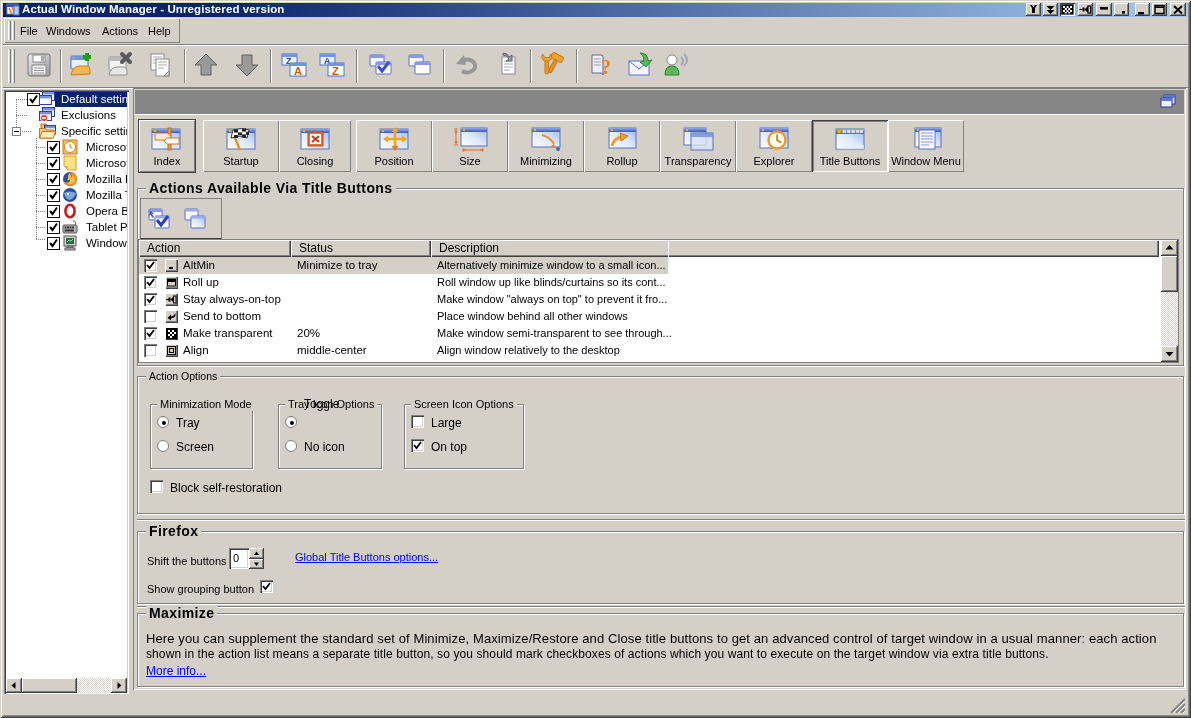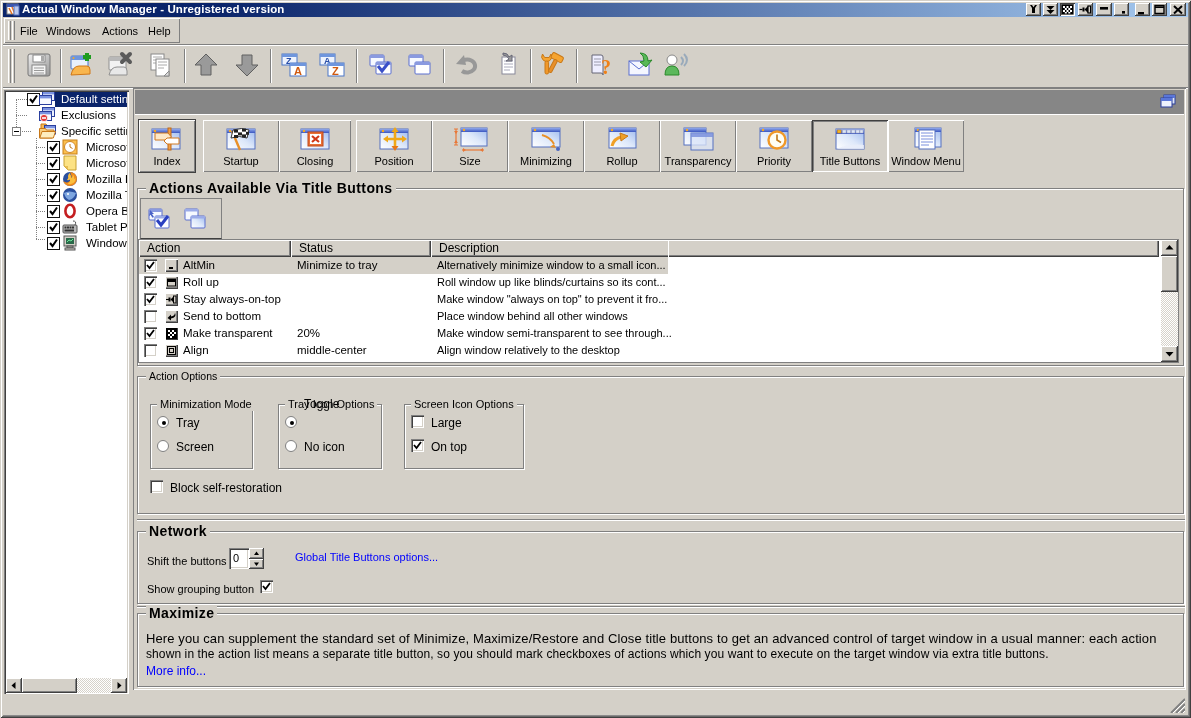--- a/index.html
+++ b/index.html
@@ -10,21 +10,21 @@
 .btn3dp{background:#d4d0c8;box-shadow:inset 1px 1px 0 #404040,inset -1px -1px 0 #fff,inset 2px 2px 0 #808080}
 .sunkw{background:#fff;box-shadow:inset 1px 1px 0 #808080,inset 2px 2px 0 #404040,inset -1px -1px 0 #fff,inset -2px -2px 0 #d4d0c8}
 .gb{border:1px solid #808080;box-shadow:inset 1px 1px 0 #fff,1px 1px 0 #fff}
 .gl{position:absolute;top:-7px;left:8px;background:#d4d0c8;padding:0 3px;font-size:11px;line-height:14px;white-space:nowrap}
 .glb{font-weight:bold;font-size:14px;top:-8px;letter-spacing:0.4px}
 .cb{background:#fff;box-shadow:inset 1px 1px 0 #808080,inset 2px 2px 0 #404040,inset -1px -1px 0 #fff,inset -2px -2px 0 #d4d0c8;width:13px;height:13px}
 .radio{width:12px;height:12px;border-radius:50%;background:#fff;border:1px solid #808080;box-sizing:border-box}
 .rdot{position:absolute;left:4px;top:4px;width:4px;height:4px;border-radius:50%;background:#000}
 .vsep{width:2px;box-shadow:inset 1px 0 0 #808080,inset -1px 0 0 #fff}
 .lbl{position:absolute;white-space:nowrap;font-size:12px;line-height:14px}
-a.lnk{color:#0000fe;}
+a.lnk{color:#0000fe;text-decoration:underline}
 #tree .lbl{font-size:11.5px;line-height:13px}
 svg{display:block}
 </style></head>
 <body>
 <div id="frame"></div>
 
 <div class="a" style="left:3px;top:3px;width:1185px;height:14px;background:linear-gradient(to right,#0a246a,#0a246a 18%,#a6caf0)"></div>
 <svg class="a" style="left:6px;top:3px" width="14" height="13" viewBox="0 0 14 13">
     <rect x="1" y="1" width="11" height="10" fill="#fff" stroke="#888"></rect>
     <rect x="1" y="1" width="11" height="3" fill="#3a56b0"></rect>
@@ -524,21 +524,21 @@
 <div class="tl">Transparency</div>
     </div>
 <div class="tabb" style="left:736px;width:76px">
 <svg width="36" height="27" viewBox="0 0 36 27">
         <rect x="4" y="3" width="28" height="20" fill="url(#wb)" stroke="#5570c0"></rect>
         <rect x="4" y="3" width="28" height="4" fill="url(#wt)"></rect>
         <circle cx="7" cy="5" r="1.2" fill="#f6a821"></circle>
         <circle cx="21" cy="15" r="8.5" fill="#fffef4" stroke="#f09828" stroke-width="2.4"></circle>
         <path d="M21 9.5 V15 l4 2.5" fill="none" stroke="#c07818" stroke-width="1.6"></path>
       </svg>
-<div class="tl">Priority</div>
+<div class="tl">Explorer</div>
     </div>
 <div class="tabb" style="left:812px;width:76px;box-shadow:inset 1px 1px 0 #404040,inset -1px -1px 0 #fff,inset 2px 2px 0 #808080">
 <svg width="36" height="27" viewBox="0 0 36 27">
         <rect x="4" y="4" width="28" height="20" fill="url(#wb)" stroke="#5570c0"></rect>
         <rect x="4" y="4" width="28" height="5" fill="url(#wt)"></rect>
         <rect x="5.5" y="5" width="3.5" height="3" fill="#f6b821" stroke="#c88018" stroke-width="0.6"></rect>
         <g fill="#dce6f8" stroke="#aab" stroke-width="0.5">
           <rect x="10.5" y="5" width="3.5" height="3"></rect>
           <rect x="15" y="5" width="3.5" height="3"></rect>
           <rect x="19.5" y="5" width="3.5" height="3"></rect>
@@ -730,21 +730,21 @@
         <path d="M3 6 l2.5 3 L10 3" fill="none" stroke="#000" stroke-width="1.8"></path>
       </svg>
     </div>
 <div class="lbl" style="left:431px;top:440px">On top</div>
 <div class="a cb" style="left:150px;top:480px"></div>
 <div class="lbl" style="left:170px;top:481px">Block self-restoration</div>
 </div>
 <div class="a" style="left:137px;top:519px;width:1048px;height:2px;box-shadow:inset 0 1px 0 #808080,inset 0 -1px 0 #fff"></div>
 <div id="fs3">
 <div class="a gb" style="left:137px;top:531px;width:1045px;height:71px"></div>
-<div class="gl glb a" style="left:146px;top:524px">Network</div>
+<div class="gl glb a" style="left:146px;top:524px">Firefox</div>
 <div class="lbl" style="left:147px;top:554px;font-size:11px">Shift the buttons</div>
 <div class="a sunkw" style="left:229px;top:548px;width:20px;height:21px;font-size:11px;line-height:21px;padding-left:4px;box-sizing:border-box">0</div>
 <div class="a btn3d" style="left:249px;top:548px;width:15px;height:11px">
       <svg width="15" height="11" viewBox="0 0 15 11">
         <path d="M5 7 h5 l-2.5 -3.5 z" fill="#000"></path>
       </svg>
     </div>
 <div class="a btn3d" style="left:249px;top:559px;width:15px;height:10px">
       <svg width="15" height="10" viewBox="0 0 15 10">
         <path d="M5 3.5 h5 l-2.5 3.5 z" fill="#000"></path>

